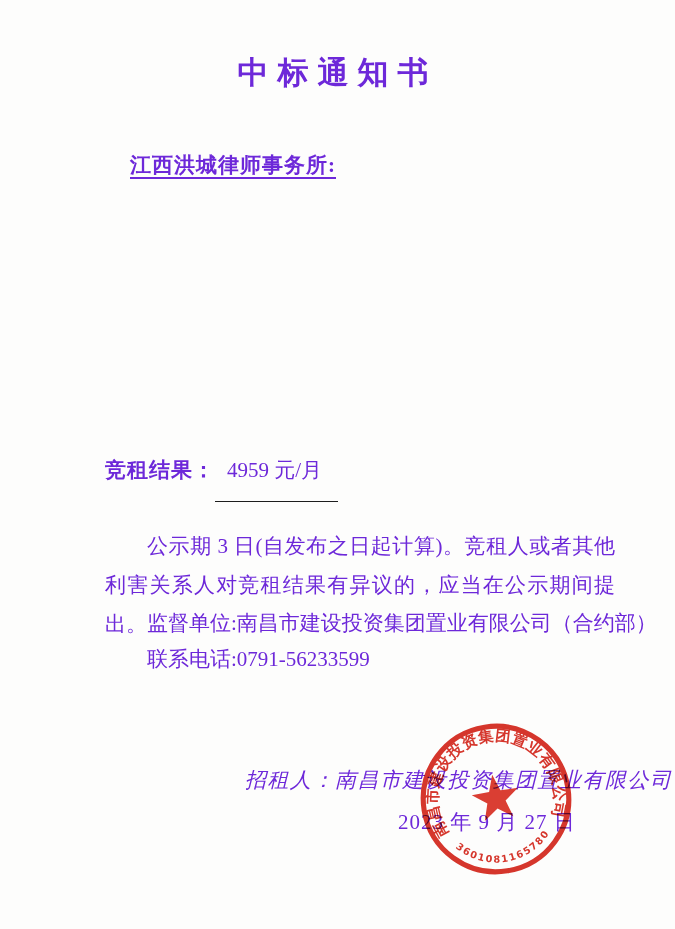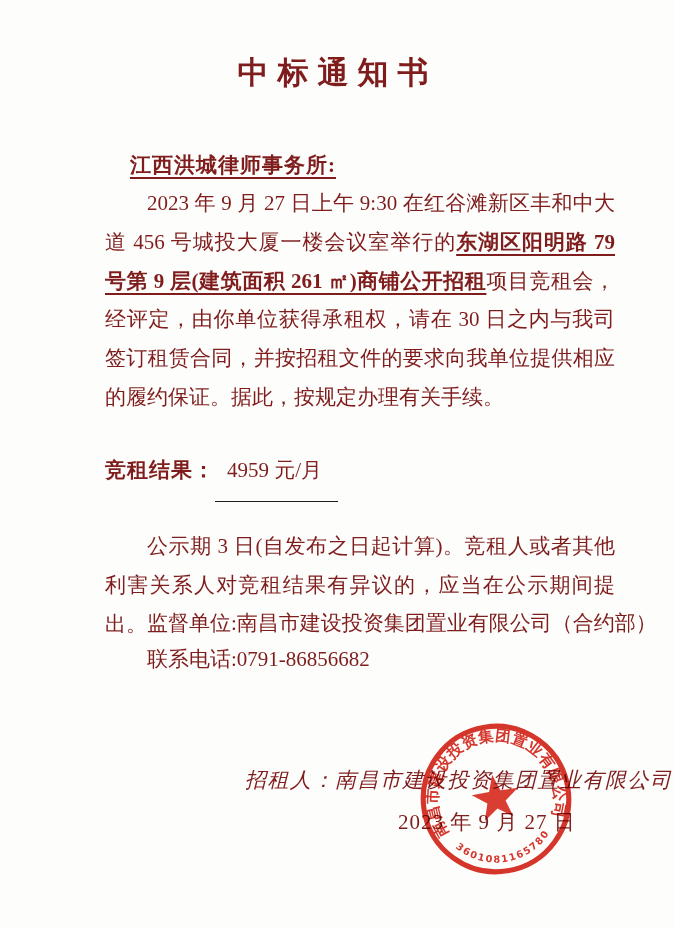--- a/index.html
+++ b/index.html
@@ -1,21 +1,21 @@
 <!DOCTYPE html>
 <html><head>
 <meta charset="utf-8">
 <style>
   html,body{margin:0;padding:0;background:#ffffff;}
   .page{
     position:relative;
     width:675px;height:929px;
     background:#fdfdfc;
     font-family:"Liberation Serif","DejaVu Serif",serif;
-    color:#7f1d1d;
+    color:#6d28d9;
     overflow:hidden;
   }
   .title{
     position:absolute;top:54px;left:0;right:0;margin:0;
     text-align:center;
     font-size:31px;font-weight:bold;letter-spacing:9px;
     line-height:38px;
   }
   .addressee{
     position:absolute;left:105px;top:151px;
@@ -72,30 +72,29 @@
 </style>
 </head>
 <body>
 
 <div class="page">
 
   <h1 class="title">中标通知书</h1>
 
   <div class="addressee">江西洪城律师事务所:</div>
 
-  <p class="para para1"><span>2023 年 9 月 27 日上午 9:30 在红谷滩新区丰和中大道 456 号城投大厦一楼会议室举行的</span><span class="u-bold">东湖区阳明路 79 号第 9 层(建筑面积 261 ㎡)商铺公开招租</span><span>项目竞租会，经评定，由你单位获得承租权，请在 30 日之内与我司签订租赁合同，并按招租文件的要求向我单位提供相应的履约保证。据此，按规定办理有关手续。</span></p>
 
   <div class="result-line">
     <span class="result-label">竞租结果：</span><span class="result-value">4959 元/月</span>
   </div>
 
   <p class="para para2">公示期 3 日(自发布之日起计算)。竞租人或者其他利害关系人对竞租结果有异议的，应当在公示期间提出。</p>
 
   <div class="supervisor">监督单位:南昌市建设投资集团置业有限公司（合约部）</div>
-  <div class="phone">联系电话:0791-86856682</div>
+  <div class="phone">联系电话:0791-56233599</div>
 
   <div class="lessor">招租人：南昌市建设投资集团置业有限公司</div>
   <div class="dateline">2023 年 9 月 27 日</div>
 
   <svg class="seal" viewBox="0 0 164 164" xmlns="http://www.w3.org/2000/svg">
     <defs>
       <path id="arcTop" d="M 28.4 101.5 A 57 57 0 1 1 135.6 101.5" fill="none"></path>
       <path id="arcBottom" d="M 35.9 123.5 A 62 62 0 0 0 128.1 123.5" fill="none"></path>
     </defs>
     <circle class="seal-ring" cx="82" cy="82" r="71"></circle>

